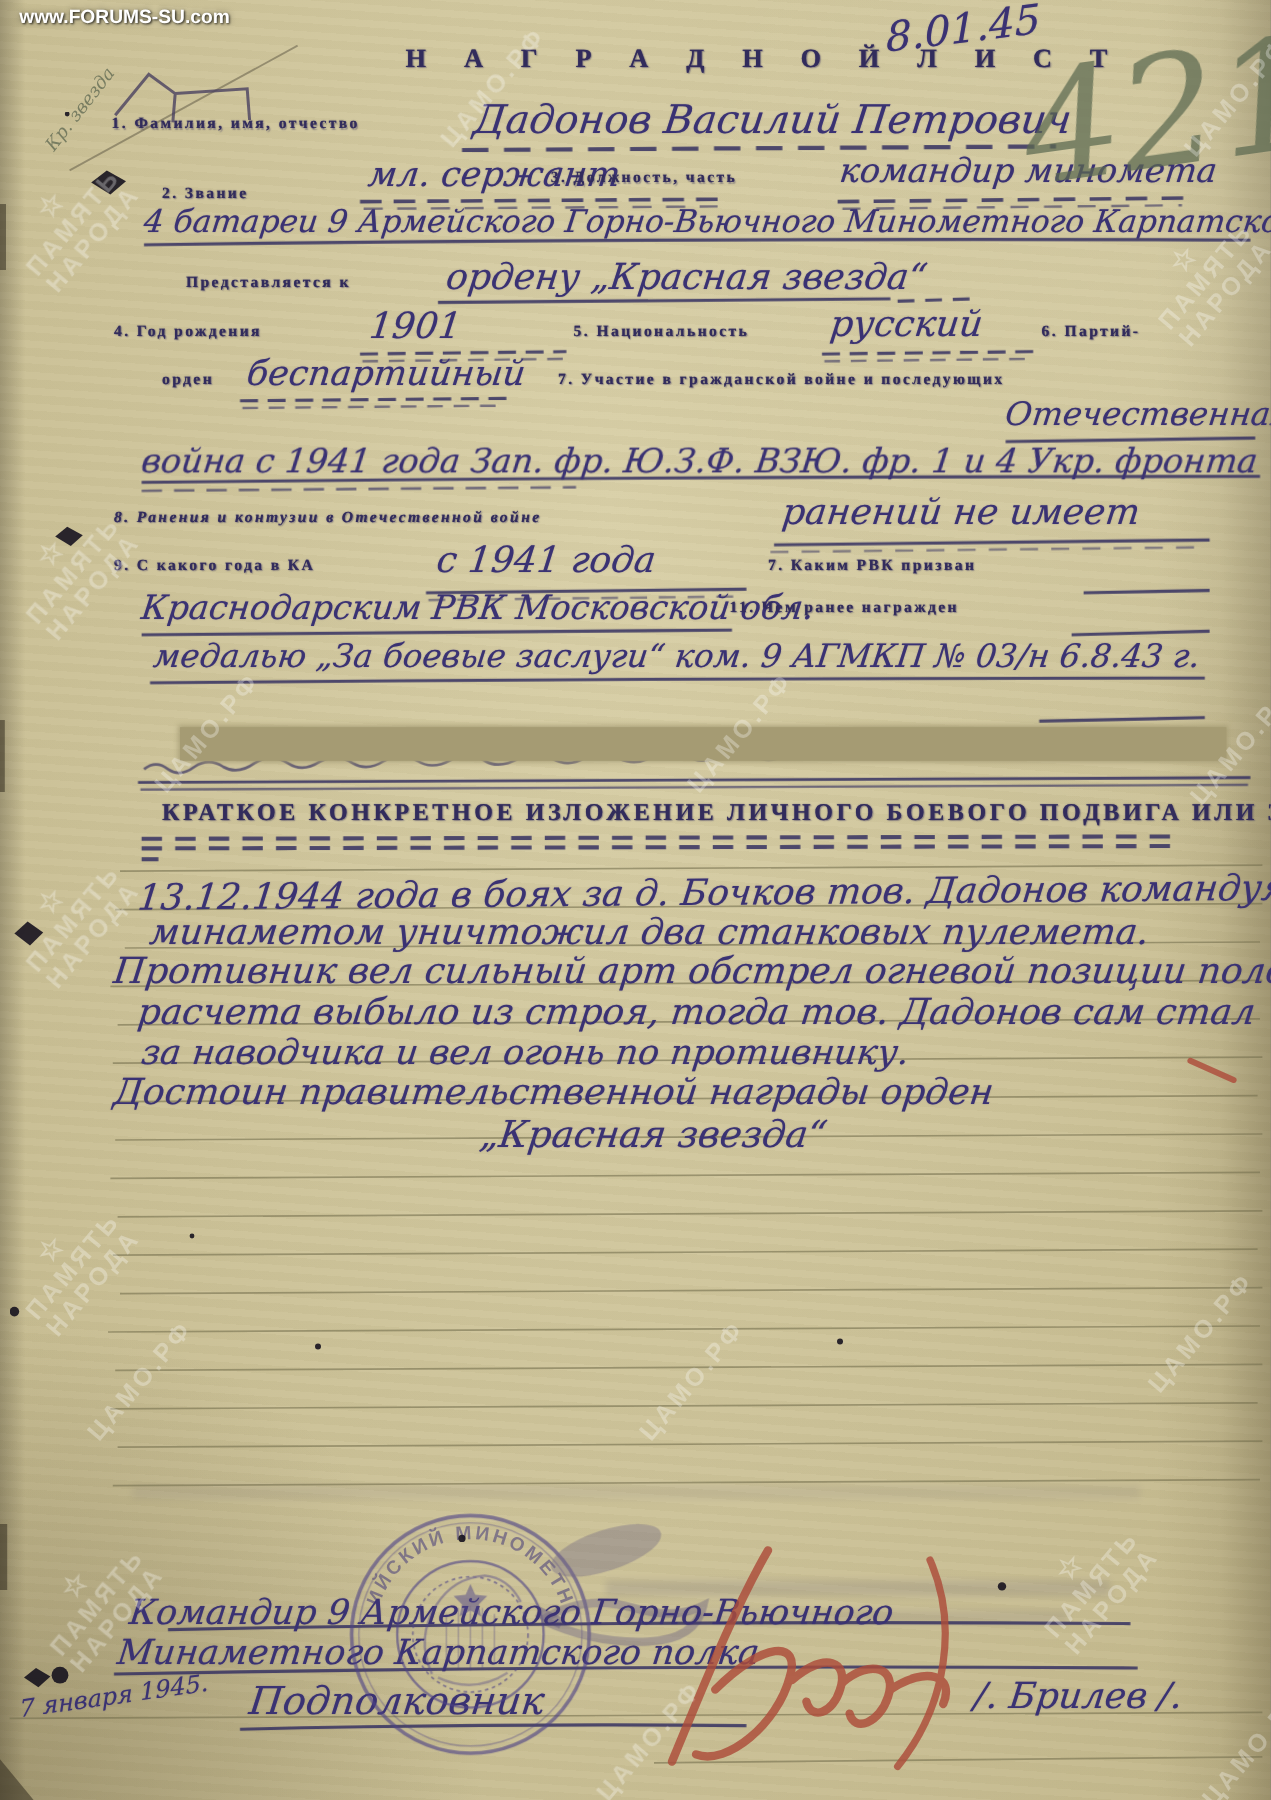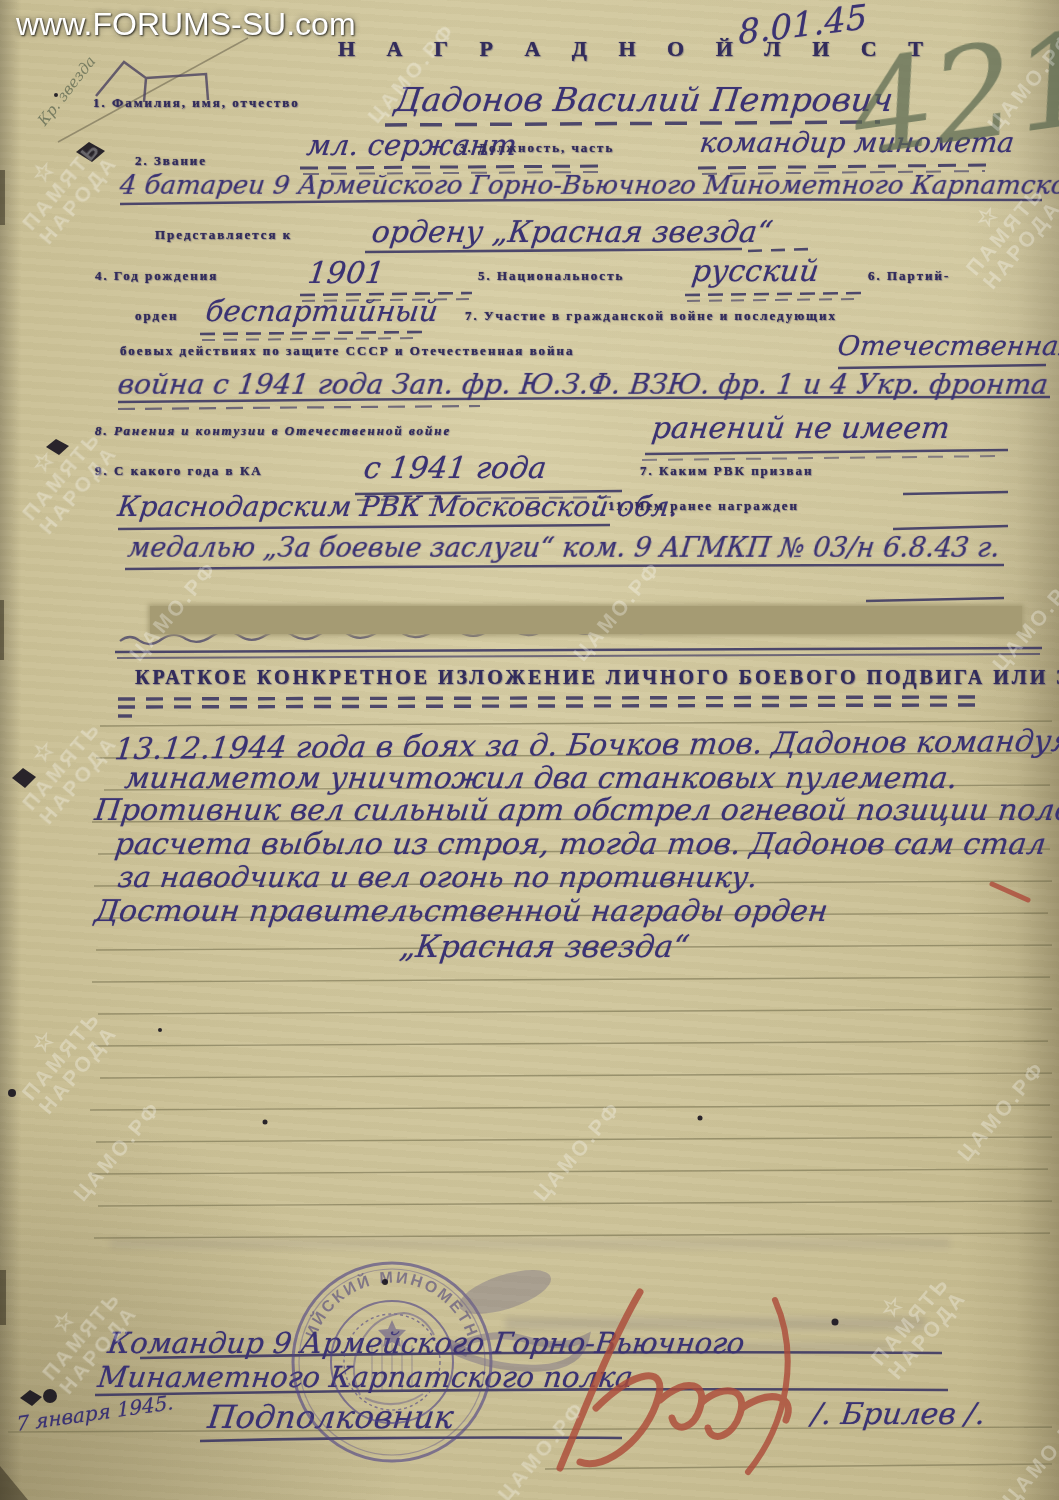--- a/index.html
+++ b/index.html
@@ -13,21 +13,21 @@
       radial-gradient(ellipse at 48% 28%, #d9d0a8 0%, #cdc399 55%, #c2b78b 100%);
     font-family:"Liberation Serif",serif;}
   .abs{position:absolute;white-space:nowrap;}
   .typed{font-family:"Liberation Serif",serif;font-weight:700;color:#322c5c;
     letter-spacing:2px;font-size:13px;
     text-shadow:0 0 1px rgba(50,44,92,.9),1px 1px 1px rgba(50,44,92,.35);z-index:4;}
   .hand{font-family:"DejaVu Serif",serif;font-style:italic;color:#3a3273;
     transform:skewX(-7deg);font-size:29px;z-index:4;
     text-shadow:0 0 1px rgba(58,50,115,.55);}
   .pencil-note{font-family:"DejaVu Serif",serif;font-style:italic;color:#5d6750;z-index:4;}
-  .url{font-family:"Liberation Sans",sans-serif;font-weight:400;font-size:32px;color:#ffffff;
+  .url{font-family:"Liberation Sans",sans-serif;font-weight:700;font-size:16px;color:#ffffff;
     text-shadow:1px 1px 2px rgba(0,0,0,.75),0 0 6px rgba(0,0,0,.4);z-index:9;}
   .title{font-size:22px;letter-spacing:13px;}
   .heading{font-size:20px;letter-spacing:3px;}
   .num421{font-family:"DejaVu Serif",serif;font-style:italic;font-size:128px;color:#5a684f;
     opacity:.72;transform:rotate(-8deg);z-index:5;line-height:1;}
   .redact{position:absolute;left:150px;top:606px;width:872px;height:28px;background:#a59b73;
     box-shadow:0 0 4px 2px rgba(165,155,115,.85);z-index:5;}
   svg.layer{position:absolute;left:0;top:0;z-index:3;pointer-events:none;}
   svg.fg{z-index:6;}
   .wm{position:absolute;z-index:8;transform:rotate(-50deg);color:rgba(255,255,255,.30);
@@ -135,21 +135,20 @@
   <span class="abs hand" style="left:372px;top:214px;font-size:30px;">ордену „Красная звезда“</span>
 
   <span class="abs typed" style="left:95px;top:268px;">4. Год рождения</span>
   <span class="abs hand" style="left:308px;top:255px;font-size:30px;">1901</span>
   <span class="abs typed" style="left:478px;top:268px;">5. Национальность</span>
   <span class="abs hand" style="left:692px;top:253px;font-size:30px;">русский</span>
   <span class="abs typed" style="left:868px;top:268px;">6. Партий-</span>
   <span class="abs typed" style="left:135px;top:308px;">орден</span>
   <span class="abs hand" style="left:206px;top:294px;">беспартийный</span>
   <span class="abs typed" style="left:465px;top:308px;">7. Участие в гражданской войне и последующих</span>
-  <span class="abs typed" style="left:120px;top:343px;">боевых действиях по защите СССР и Отечественная война</span>
   <span class="abs hand" style="left:838px;top:330px;font-size:27px;">Отечественная</span>
   <span class="abs hand" style="left:118px;top:368px;font-size:28px;">война с 1941 года Зап. фр. Ю.З.Ф. ВЗЮ. фр. 1 и 4 Укр. фронта</span>
 
   <span class="abs typed" style="left:95px;top:423px;font-style:italic;">8. Ранения и контузии в Отечественной войне</span>
   <span class="abs hand" style="left:652px;top:410px;font-size:30px;">ранений не имеет</span>
 
   <span class="abs typed" style="left:95px;top:463px;">9. С какого года в КА</span>
   <span class="abs hand" style="left:364px;top:450px;font-size:30px;">с 1941 года</span>
   <span class="abs typed" style="left:640px;top:463px;">7. Каким РВК призван</span>
   <span class="abs hand" style="left:118px;top:490px;font-size:28px;">Краснодарским РВК Московской обл.</span>

